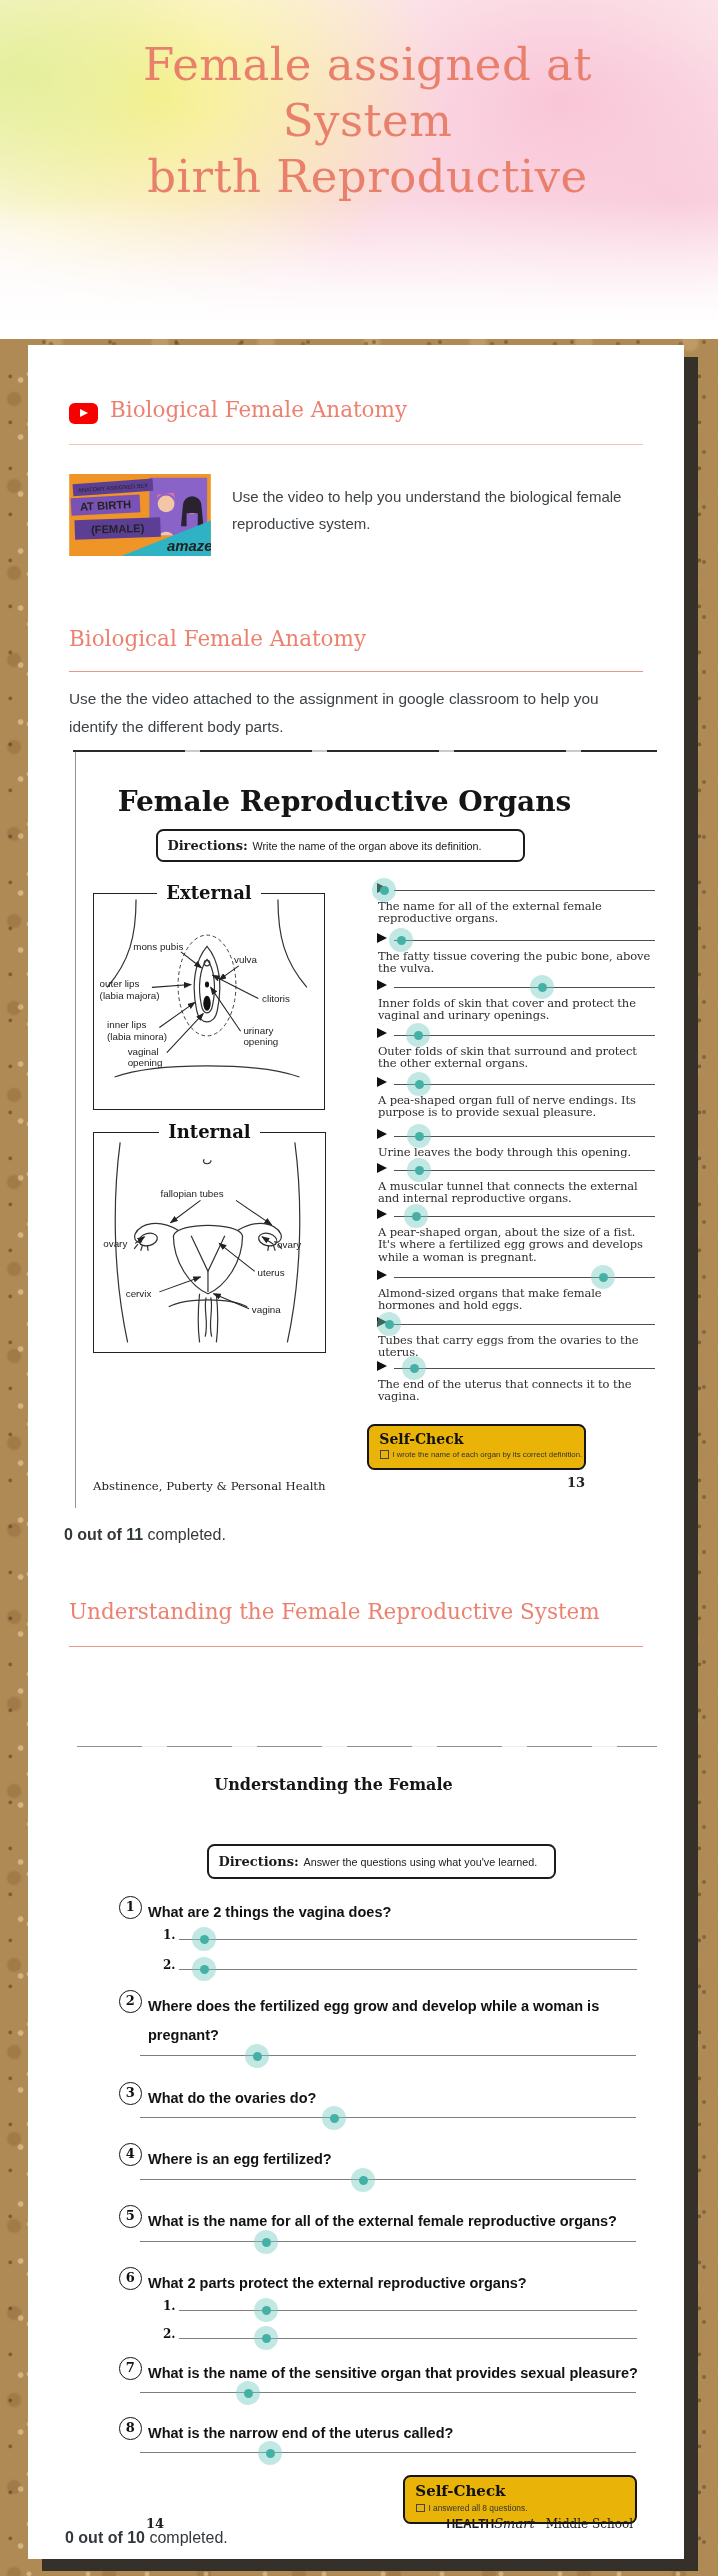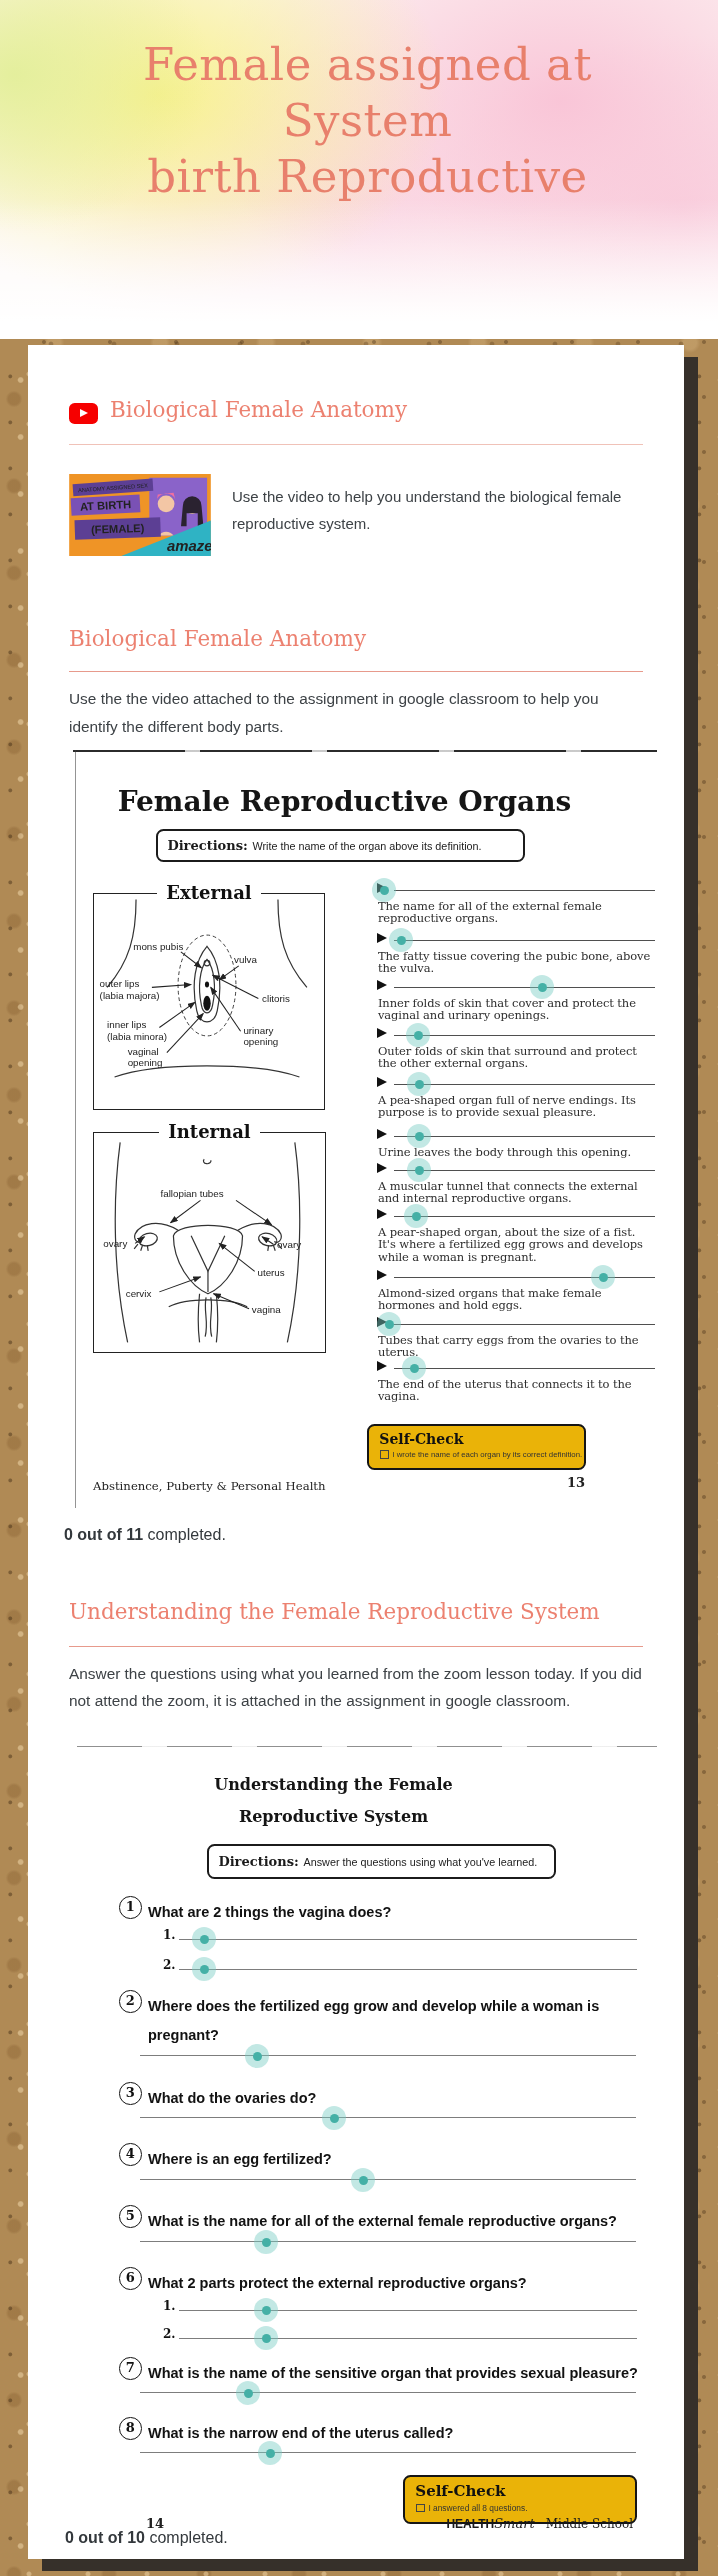--- a/index.html
+++ b/index.html
@@ -311,26 +311,24 @@
   </div>
   <span class="ws-footer" style="left:65px;top:1134px;font-size:11.7px;">Abstinence, Puberty &amp; Personal Health</span>
   <span class="ws-footer" style="left:539px;top:1130px;font-size:13px;font-weight:bold;">13</span>
 
   <p class="progress" style="left:36px;top:1181px;margin:0;">
     <b>0 out of 11</b><span> completed.</span>
   </p>
 
   <span class="h-coral" style="left:41px;top:1254px;">Understanding the Female Reproductive System</span>
   <div class="divider strong" style="left:41px;top:1301px;width:574px;"></div>
-  <p class="para" style="left:41px;top:1300px;width:578px;line-height:27px;">Answer the questions using what you learned from the zoom lesson today. If you did not attend the zoom, it is attached in the assignment in google classroom.</p>
 
   <div class="scanline2"></div>
   <div class="ws-title" style="left:47px;top:1424px;width:517px;font-size:16px;line-height:32px;">
     <div>Understanding the Female</div>
-    <div>Reproductive System</div>
   </div>
   <div class="dirbox" style="left:179px;top:1499px;width:326px;height:31px;">
     <b>Directions:</b>
     <span>Answer the questions using what you've learned.</span>
   </div>
 
   <div class="q" style="top:1553px;">
     <span class="qcircle">1</span>
     <span class="qtext">What are 2 things the vagina does?</span>
   </div>

